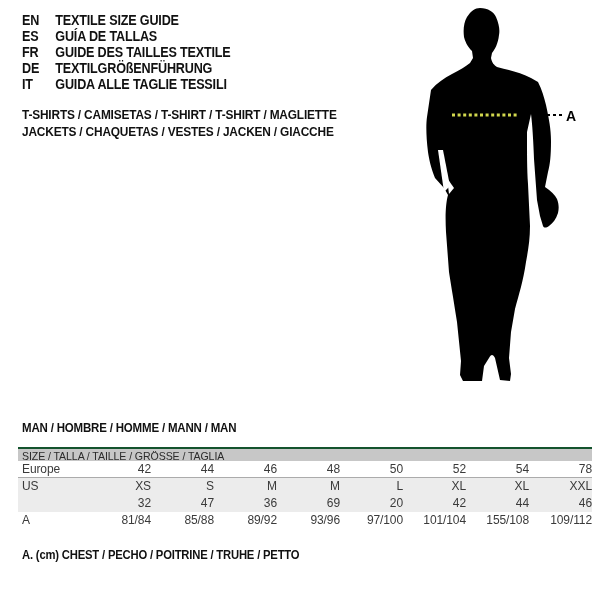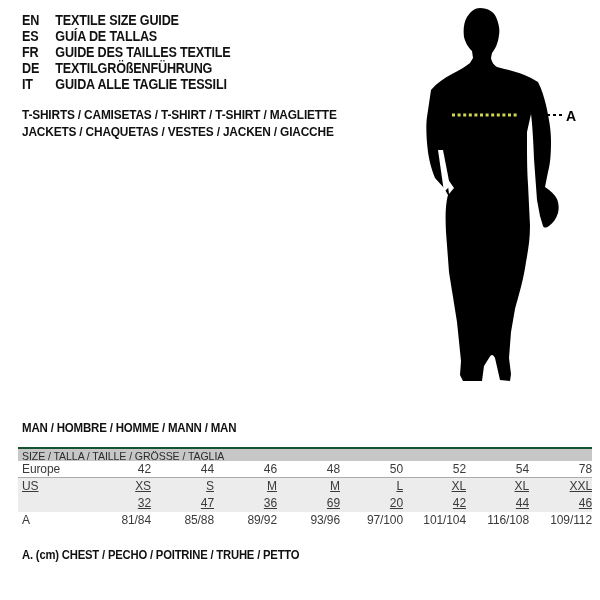--- a/index.html
+++ b/index.html
@@ -38,21 +38,21 @@
     height:14px;line-height:14px;font-size:11.5px;color:#2b2b2b;
     padding-left:4px;letter-spacing:-0.1px;box-sizing:border-box;
   }
   .size-table-header span{display:inline-block;transform:scaleX(0.92);transform-origin:left center;white-space:nowrap;}
   .trow{
     display:grid;grid-template-columns:70px repeat(8,1fr);
     height:17px;line-height:17px;font-size:12px;color:#3a3a3a;letter-spacing:-0.1px;
   }
   .tbody .trow:nth-of-type(1){border-bottom:1px solid #ababab;box-sizing:border-box;}
   .tbody .trow:nth-of-type(2),
-  .tbody .trow:nth-of-type(3){background:var(--table-band-bg,#ececec);text-decoration:underline;}
+  .tbody .trow:nth-of-type(3){background:var(--table-band-bg,#ececec);}
   .cell{text-align:right;overflow:hidden;}
   .cell.label{text-align:left;padding-left:4px;}
 
   
   .footnote{left:22px;top:548px;font-size:12.5px;font-weight:700;letter-spacing:-0.2px;
     transform:scaleX(0.9);transform-origin:left top;white-space:nowrap;}
 </style>
 </head>
 <body>
 
@@ -192,20 +192,20 @@
           <div class="cell">85/88</div>
 
           <div class="cell">89/92</div>
 
           <div class="cell">93/96</div>
 
           <div class="cell">97/100</div>
 
           <div class="cell">101/104</div>
 
-          <div class="cell">116/108</div>
+          <div class="cell">155/108</div>
 
           <div class="cell">109/112</div>
         </div>
     </div>
 </div>
 
 <div class="abs footnote">A. (cm) CHEST / PECHO / POITRINE / TRUHE / PETTO</div>
 
 </body></html>

